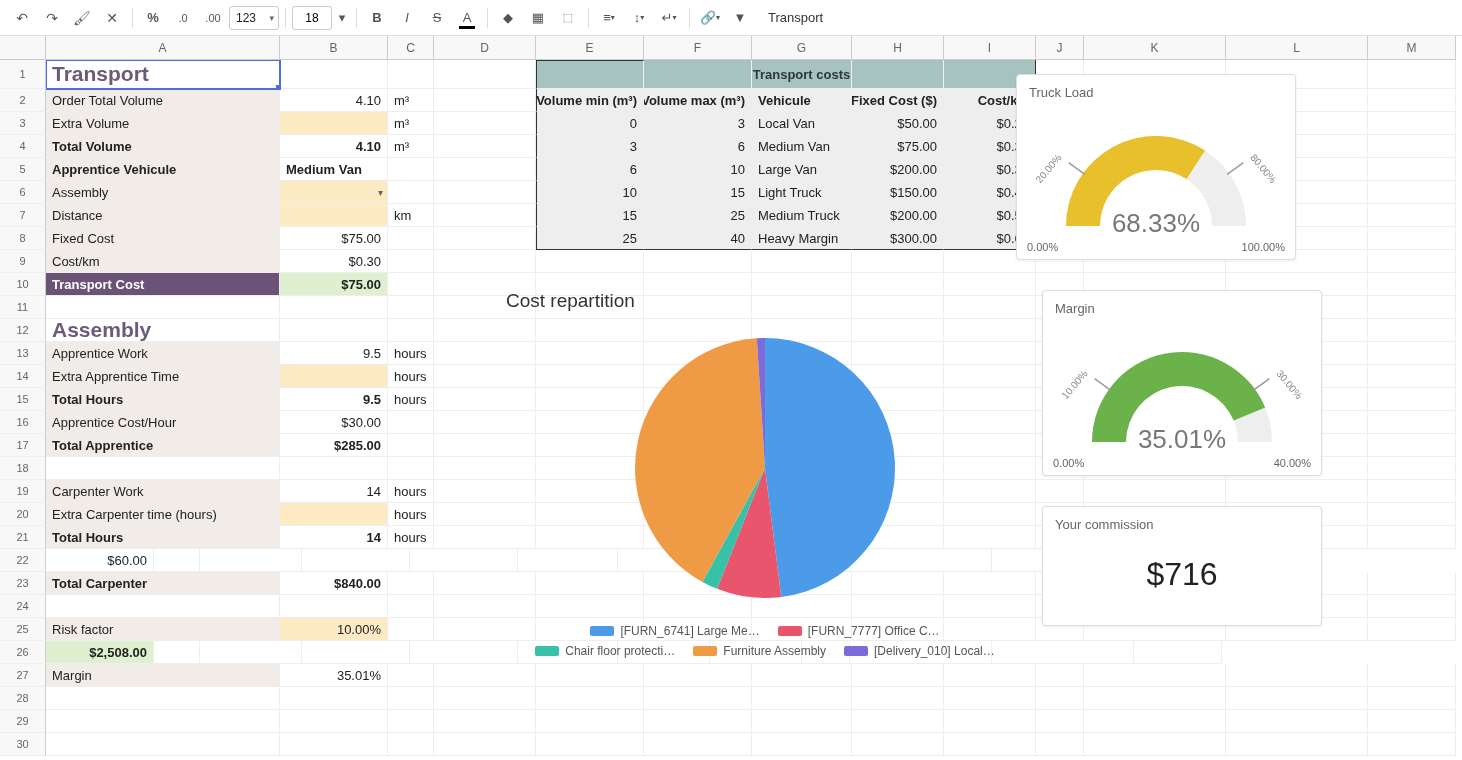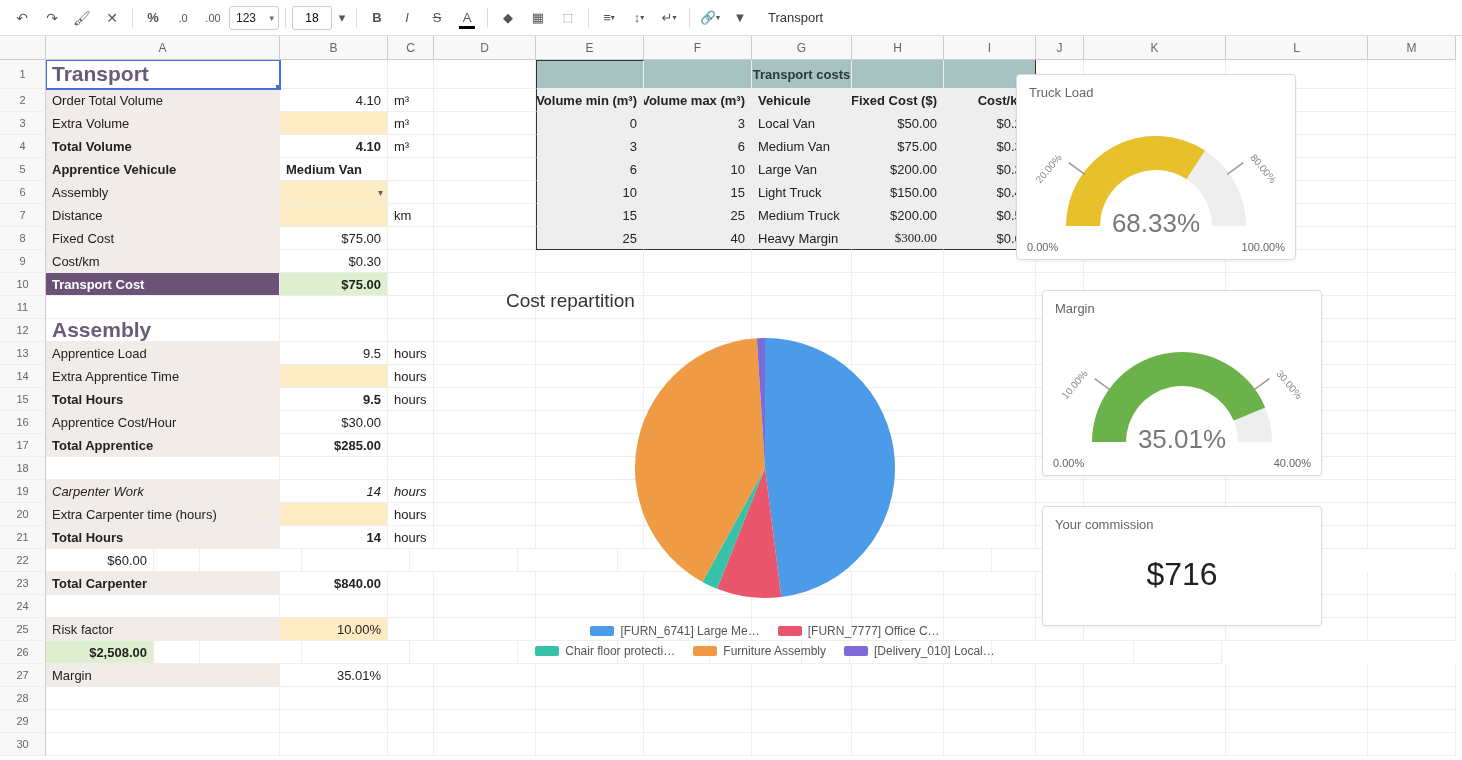--- a/index.html
+++ b/index.html
@@ -295,21 +295,21 @@
         <div class="cell wM" style="width: 88px; height: 100%;"></div>
       </div>
       <div class="row" style="height: 23px;">
         <div class="cell wA hl-label" style="width: 234px; height: 100%;">Fixed Cost</div>
         <div class="cell wB r" style="width: 108px; height: 100%;">$75.00</div>
         <div class="cell wC" style="width: 46px; height: 100%;"></div>
         <div class="cell wD" style="width: 102px; height: 100%;"></div>
         <div class="cell wE cost-hbg r" style="width: 108px; height: 100%; border-left: 1px solid rgb(51, 51, 51); border-bottom: 1px solid rgb(51, 51, 51);">25</div>
         <div class="cell wF cost-hbg r" style="width: 108px; height: 100%; border-bottom: 1px solid rgb(51, 51, 51);">40</div>
         <div class="cell wG cost-hbg" style="width: 100px; height: 100%; border-bottom: 1px solid rgb(51, 51, 51);">Heavy Margin</div>
-        <div class="cell wH cost-hbg r" style="width: 92px; height: 100%; border-bottom: 1px solid rgb(51, 51, 51); font-family: Liberation Serif, serif;">$300.00</div>
+        <div class="cell wH cost-hbg r" style="width: 92px; height: 100%; border-bottom: 1px solid rgb(51, 51, 51);">$300.00</div>
         <div class="cell wI cost-hbg r" style="width: 92px; height: 100%; border-right: 1px solid rgb(51, 51, 51); border-bottom: 1px solid rgb(51, 51, 51);">$0.60</div>
         <div class="cell wJ" style="width: 48px; height: 100%;"></div>
         <div class="cell wK" style="width: 142px; height: 100%;"></div>
         <div class="cell wL" style="width: 142px; height: 100%;"></div>
         <div class="cell wM" style="width: 88px; height: 100%;"></div>
       </div>
       <div class="row" style="height: 23px;">
         <div class="cell wA hl-label" style="width: 234px; height: 100%;">Cost/km</div>
         <div class="cell wB r" style="width: 108px; height: 100%;">$0.30</div>
         <div class="cell wC" style="width: 46px; height: 100%;"></div>
@@ -363,21 +363,21 @@
         <div class="cell wF" style="width: 108px; height: 100%;"></div>
         <div class="cell wG" style="width: 100px; height: 100%;"></div>
         <div class="cell wH" style="width: 92px; height: 100%;"></div>
         <div class="cell wI" style="width: 92px; height: 100%;"></div>
         <div class="cell wJ" style="width: 48px; height: 100%;"></div>
         <div class="cell wK" style="width: 142px; height: 100%;"></div>
         <div class="cell wL" style="width: 142px; height: 100%;"></div>
         <div class="cell wM" style="width: 88px; height: 100%;"></div>
       </div>
       <div class="row" style="height: 23px;">
-        <div class="cell wA hl-label" style="width: 234px; height: 100%;">Apprentice Load</div>
+        <div class="cell wA hl-label" style="width: 234px; height: 100%;">Apprentice Work</div>
         <div class="cell wB r" style="width: 108px; height: 100%;">9.5</div>
         <div class="cell wC" style="width: 46px; height: 100%;">hours</div>
         <div class="cell wD" style="width: 102px; height: 100%;"></div>
         <div class="cell wE" style="width: 108px; height: 100%;"></div>
         <div class="cell wF" style="width: 108px; height: 100%;"></div>
         <div class="cell wG" style="width: 100px; height: 100%;"></div>
         <div class="cell wH" style="width: 92px; height: 100%;"></div>
         <div class="cell wI" style="width: 92px; height: 100%;"></div>
         <div class="cell wJ" style="width: 48px; height: 100%;"></div>
         <div class="cell wK" style="width: 142px; height: 100%;"></div>
@@ -452,21 +452,21 @@
         <div class="cell wE" style="width: 108px; height: 100%;"></div>
         <div class="cell wF" style="width: 108px; height: 100%;"></div>
         <div class="cell wG" style="width: 100px; height: 100%;"></div>
         <div class="cell wH" style="width: 92px; height: 100%;"></div>
         <div class="cell wI" style="width: 92px; height: 100%;"></div>
         <div class="cell wJ" style="width: 48px; height: 100%;"></div>
         <div class="cell wK" style="width: 142px; height: 100%;"></div>
         <div class="cell wL" style="width: 142px; height: 100%;"></div>
         <div class="cell wM" style="width: 88px; height: 100%;"></div>
       </div>
-      <div class="row" style="height: 23px; font-style: italic;">
+      <div class="row" style="height: 23px;">
         <div class="cell wA hl-label" style="width: 234px; height: 100%;">Carpenter Work</div>
         <div class="cell wB r" style="width: 108px; height: 100%;">14</div>
         <div class="cell wC" style="width: 46px; height: 100%;">hours</div>
         <div class="cell wD" style="width: 102px; height: 100%;"></div>
         <div class="cell wE" style="width: 108px; height: 100%;"></div>
         <div class="cell wF" style="width: 108px; height: 100%;"></div>
         <div class="cell wG" style="width: 100px; height: 100%;"></div>
         <div class="cell wH" style="width: 92px; height: 100%;"></div>
         <div class="cell wI" style="width: 92px; height: 100%;"></div>
         <div class="cell wJ" style="width: 48px; height: 100%;"></div>

